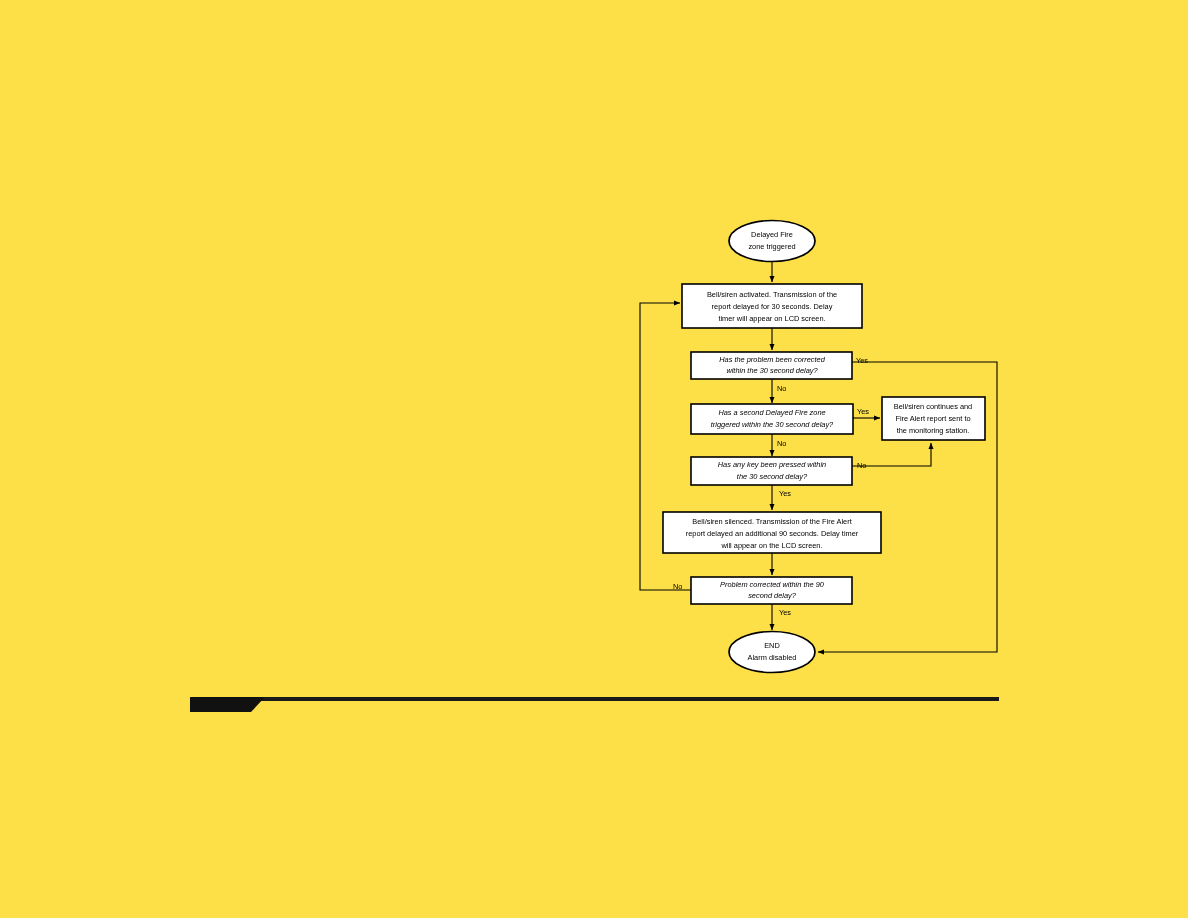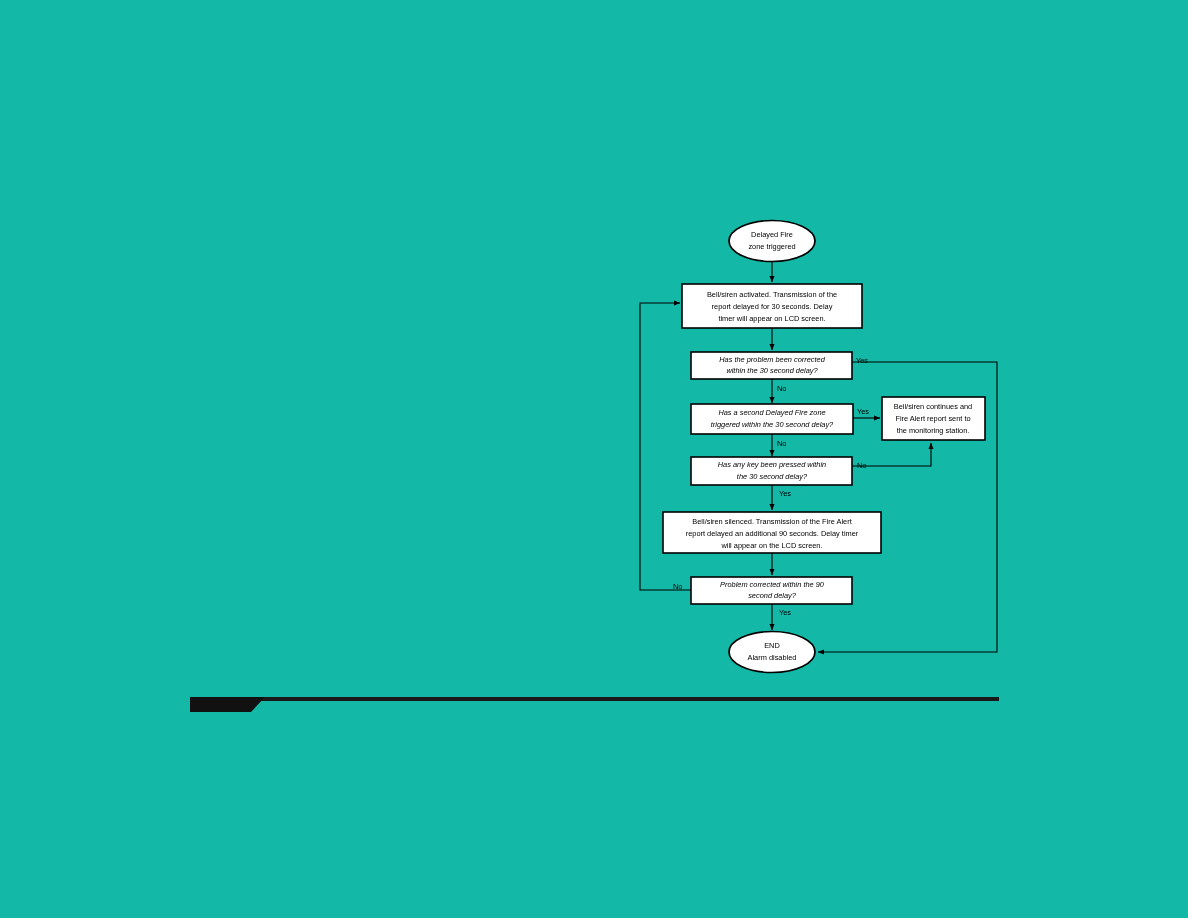--- a/index.html
+++ b/index.html
@@ -12,21 +12,21 @@
     width: 1188px;
     height: 918px;
     font-family: "Liberation Sans", sans-serif;
     overflow: hidden;
     position: relative;
   }
   #page {
     position: relative;
     width: 1188px;
     height: 918px;
-    background: #14b8a6;
+    background: #fde047;
   }
   #flow-svg {
     position: absolute;
     left: 0;
     top: 0;
     width: 1188px;
     height: 918px;
     display: block;
   }
   .node-text {

